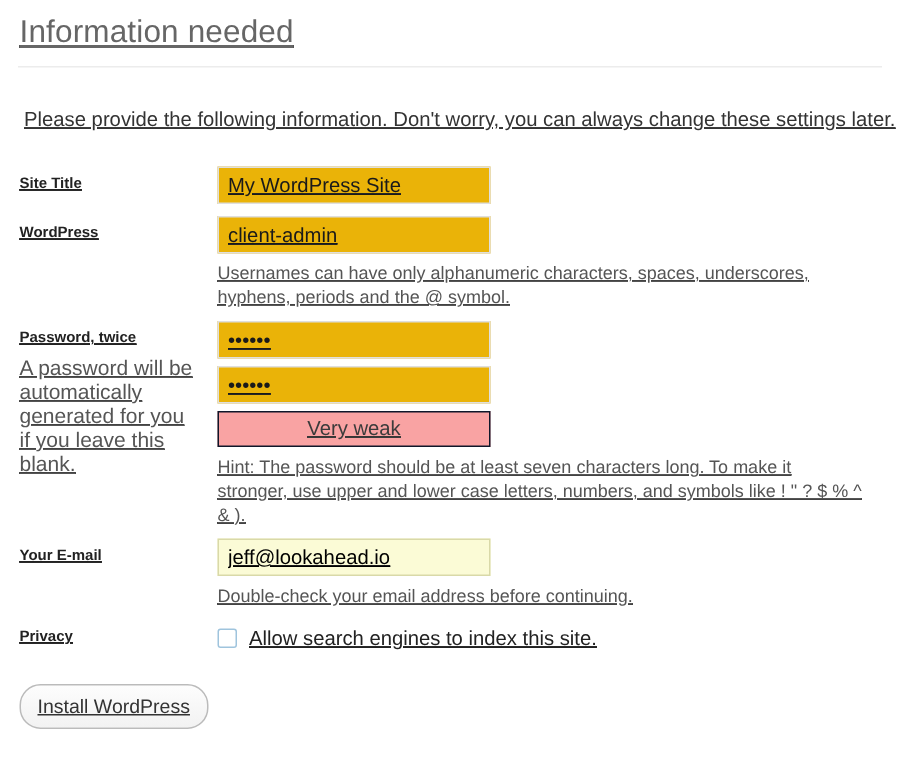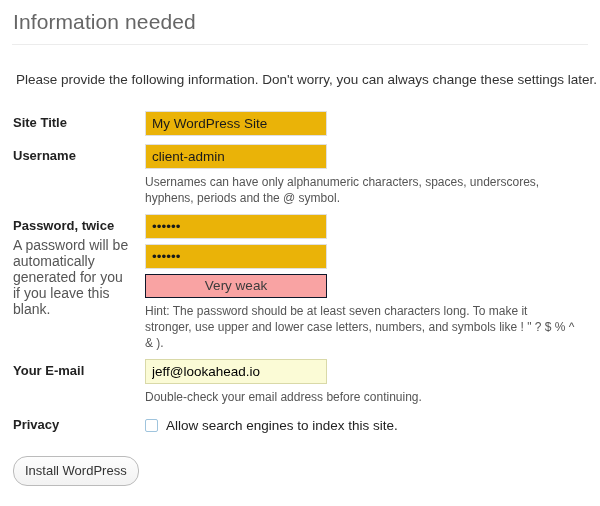--- a/index.html
+++ b/index.html
@@ -1,15 +1,15 @@
 <!DOCTYPE html>
 <html><head>
 <meta charset="utf-8">
 <style>
-  * { box-sizing: border-box; }
+  * { box-sizing: border-box; text-decoration: underline; }
   html, body {
     margin: 0;
     padding: 0;
     background: #ffffff;
   }
   body {
     width: 600px;
     height: 506px;
     font-family: "Liberation Sans", sans-serif;
     color: #333333;
@@ -63,21 +63,21 @@
     width: 145px;
     padding: 11px 10px 0 13px;
     vertical-align: top;
   }
   .field-cell {
     padding: 8px 12px 0 0;
     vertical-align: top;
   }
 
   .field-label {
-    font-size: 13px;
+    font-size: 10px;
     font-weight: bold;
     color: #222222;
     display: block;
     line-height: 17px;
   }
   .label-note {
     font-size: 14px;
     font-weight: normal;
     color: #555555;
     display: block;
@@ -183,21 +183,21 @@
         <td class="label-cell">
           <span class="field-label">Site Title</span>
         </td>
         <td class="field-cell">
           <input class="text-input" type="text" value="My WordPress Site" style="">
         </td>
       </tr>
 
       <tr class="form-row">
         <td class="label-cell">
-          <span class="field-label">Username</span>
+          <span class="field-label">WordPress</span>
         </td>
         <td class="field-cell">
           <input class="text-input" type="text" value="client-admin" style="">
           <p class="help-text">Usernames can have only alphanumeric characters, spaces, underscores, hyphens, periods and the @ symbol.</p>
         </td>
       </tr>
 
       <tr class="form-row">
         <td class="label-cell">
           <span class="field-label">Password, twice</span>

